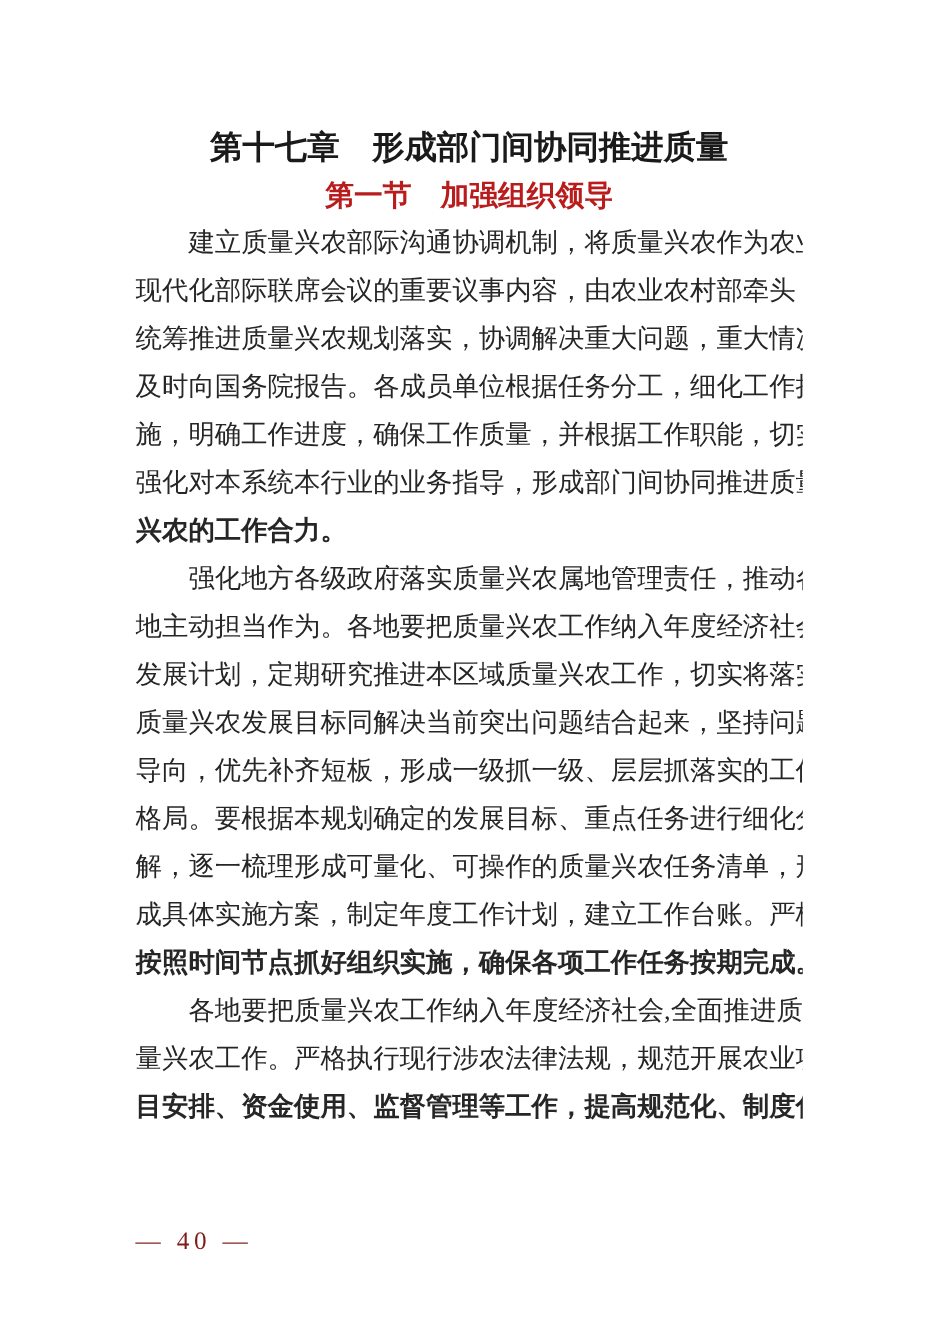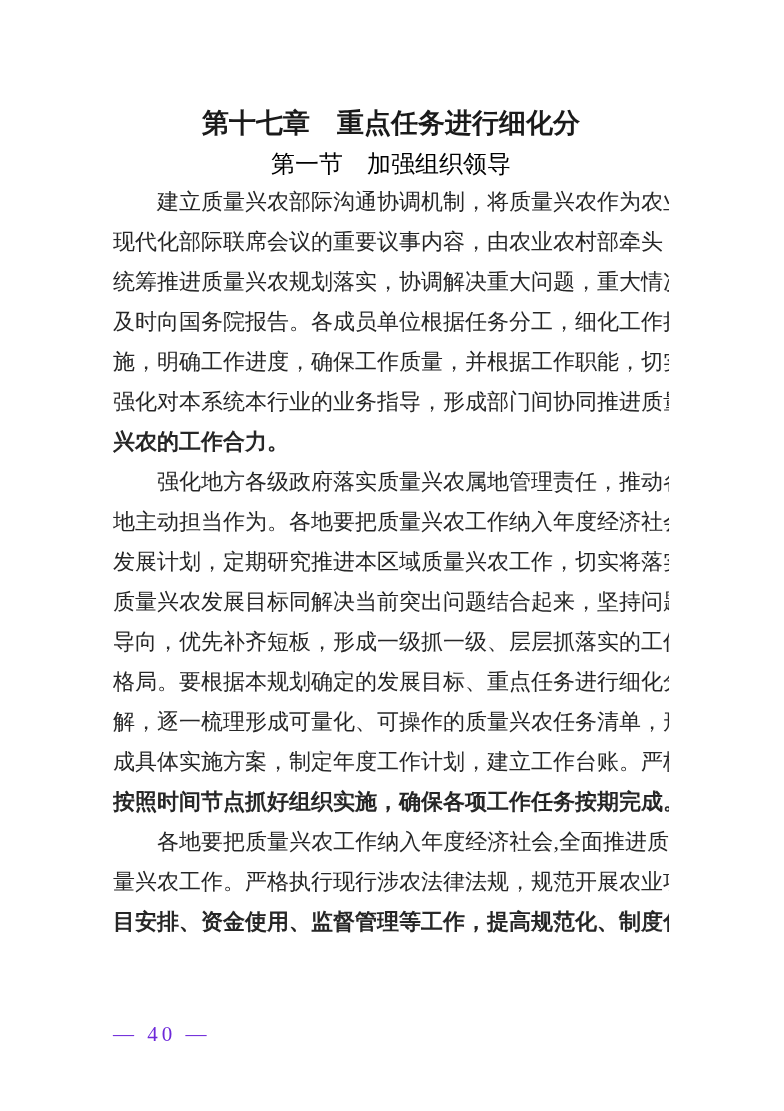--- a/index.html
+++ b/index.html
@@ -27,22 +27,22 @@
     font-size: 27px;
     line-height: 46px;
     font-weight: bold;
     color: #1a1a1a;
     text-align: center;
     white-space: nowrap;
   }
   .section-heading {
     font-size: 24px;
     line-height: 36px;
-    font-weight: normal;
-    color: #000000;
+    font-weight: bold;
+    color: #b91c1c;
     text-align: center;
     white-space: nowrap;
   }
   .paragraph {
     margin: 0;
   }
   .body-line {
     font-size: 22px;
     line-height: 40px;
     color: #262626;
@@ -58,31 +58,31 @@
   }
   .body-line.last {
     text-align-last: left;
     font-weight: bold;
   }
   .page-number {
     position: absolute;
     left: 113px;
     top: 1022px;
     font-size: 21px;
-    color: #6d28d9;
+    color: #7f1d1d;
     letter-spacing: 4px;
     white-space: nowrap;
   }
 </style>
 </head>
 <body>
 
 <div class="page">
   <div class="content">
-    <div class="chapter-title">第十七章　重点任务进行细化分</div>
+    <div class="chapter-title">第十七章　形成部门间协同推进质量</div>
     <div id="doc-body">
         <div class="section-heading">第一节　加强组织领导</div>
         <div class="paragraph">
           <div class="body-line first">建立质量兴农部际沟通协调机制，将质量兴农作为农业</div>
           <div class="body-line">现代化部际联席会议的重要议事内容，由农业农村部牵头，</div>
           <div class="body-line">统筹推进质量兴农规划落实，协调解决重大问题，重大情况</div>
           <div class="body-line">及时向国务院报告。各成员单位根据任务分工，细化工作措</div>
           <div class="body-line">施，明确工作进度，确保工作质量，并根据工作职能，切实</div>
           <div class="body-line">强化对本系统本行业的业务指导，形成部门间协同推进质量</div>
           <div class="body-line last">兴农的工作合力。</div>

